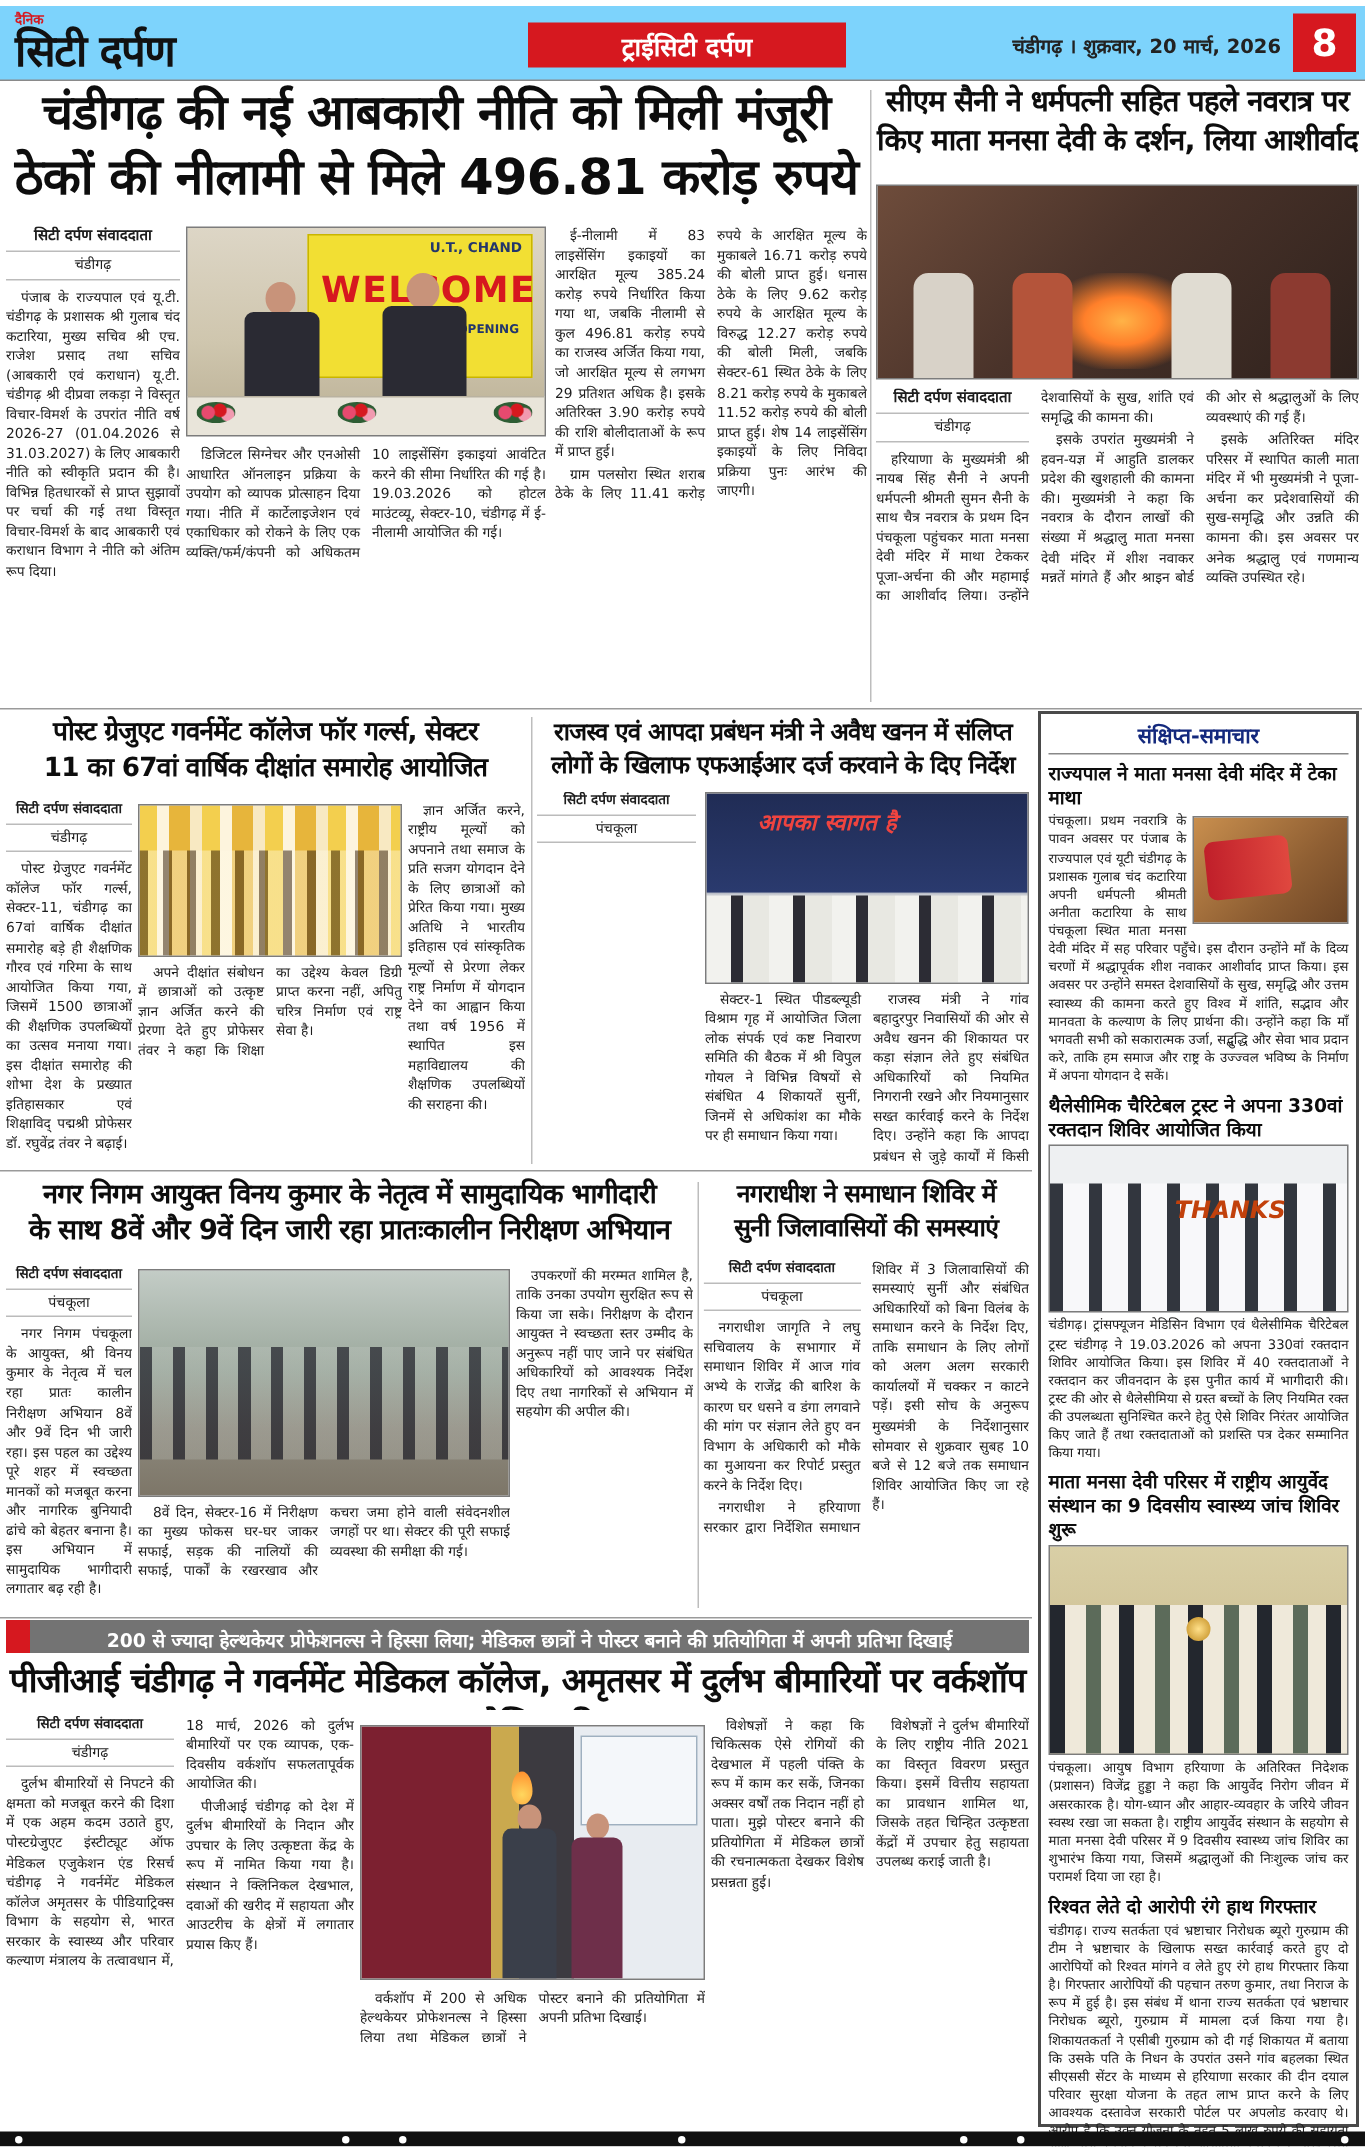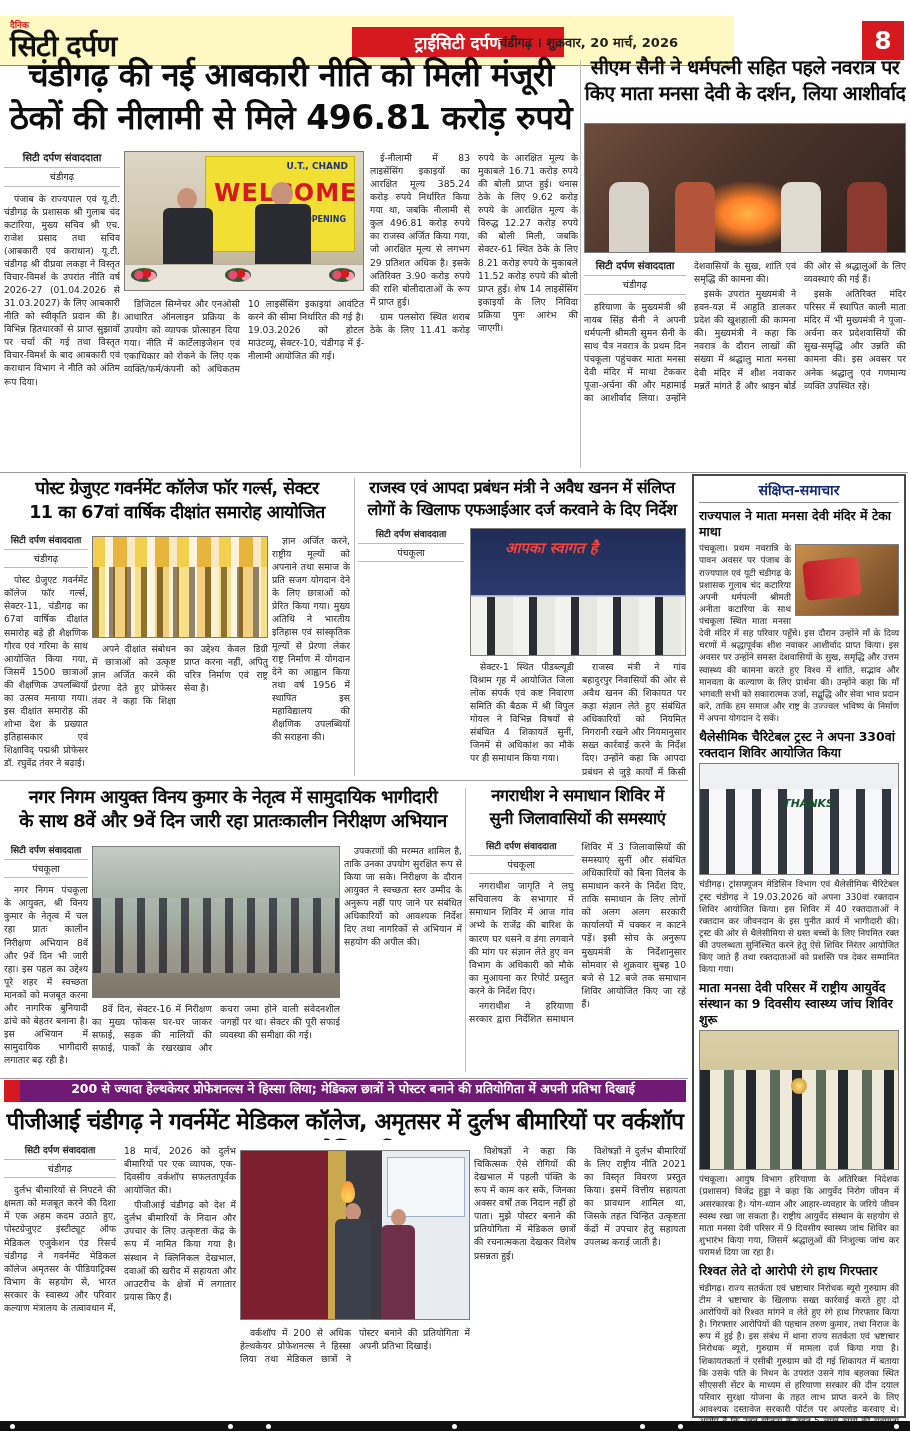--- a/index.html
+++ b/index.html
@@ -4,22 +4,22 @@
 <style>
   * { margin:0; padding:0; box-sizing:border-box; }
   html,body { background:#e8e8e8; }
   #page {
     position:relative; width:910px; height:1431px; margin:0 auto;
     background:#ffffff; overflow:hidden;
     font-family:"DejaVu Sans","Liberation Sans",sans-serif;
     color:#1c1c1c;
   }
   
-  .masthead { position:absolute; left:0; top:16px; width:734px; height:50px;
-    background:#fef9c3; border-bottom:1px solid #8a8a8a; }
+  .masthead { position:absolute; left:0; top:4px; width:910px; height:50px;
+    background:#7dd3fc; border-bottom:1px solid #8a8a8a; }
   .logo-wrap { position:absolute; left:10px; top:2px; }
   .logo-top { color:#d6181f; font-size:9px; font-weight:bold; }
   .logo { font-size:29px; font-weight:bold; color:#111; letter-spacing:-1px; line-height:1.05; }
   .center-banner { position:absolute; left:352px; top:11px; width:212px; height:30px;
     background:#d6181f; color:#fff; font-size:17px; font-weight:bold;
     display:flex; align-items:center; justify-content:center; }
   .dateline { position:absolute; right:56px; top:17px; font-size:13px; font-weight:bold; color:#222; }
   .pagenum { position:absolute; left:862px; top:5px; width:42px; height:39px;
     background:#d6181f; color:#fff; font-size:25px; font-weight:bold;
     display:flex; align-items:center; justify-content:center; }
@@ -72,37 +72,37 @@
   
   .ph-pgi { background:linear-gradient(90deg,#7c2030 0 38%,#caa94e 38% 46%,#3c3a40 46% 62%,#e8ecf1 62% 100%); }
   .ph-pgi .screen { position:absolute; right:4px; top:6px; width:78px; height:60px; background:#f4f7fa; border:1px solid #9fb0c0; }
   .ph-pgi .flame { position:absolute; left:44%; top:18%; width:14px; height:22px; border-radius:50% 50% 50% 50%/60% 60% 40% 40%; background:radial-gradient(circle at 50% 70%,#ffd75e,#ff8a2a); }
   
   .ph-temple { background:linear-gradient(135deg,#c98f4e 0%,#8f5f33 60%,#6e4626 100%); }
   .ph-temple .cloth { position:absolute; left:8%; top:20%; width:55%; height:55%; background:linear-gradient(90deg,#c01f2a,#e0483f); border-radius:6px; transform:rotate(-6deg); }
   .ph-blood { background:#eef0f2; }
   .ph-blood .people { position:absolute; left:0; bottom:0; width:100%; height:78%;
     background:repeating-linear-gradient(90deg,#32363e 0 9px,#f8f8fa 9px 26px); }
-  .ph-blood .thanks { position:absolute; left:42%; top:30%; color:#14532d; font-size:11px; font-weight:bold; font-style:italic; }
+  .ph-blood .thanks { position:absolute; left:42%; top:30%; color:#c2410c; font-size:16px; font-weight:bold; font-style:italic; }
   .ph-ayur { background:linear-gradient(180deg,#d9cfa6 0%,#cdbf92 60%,#b3a47a 100%); }
   .ph-ayur .people { position:absolute; left:0; bottom:0; width:100%; height:72%;
     background:repeating-linear-gradient(90deg,#23272e 0 10px,#efe9da 10px 24px,#5c6b5a 24px 34px,#efe9da 34px 46px); }
   .ph-ayur .award { position:absolute; left:46%; top:34%; width:16px; height:16px; border-radius:50%; background:radial-gradient(circle,#ffe08a,#c08a1e); }
   
   .briefs { position:absolute; left:692px; top:474px; width:214px; height:944px;
     border:2px solid #4a4a4a; background:#fff; padding:4px 5px; }
   .briefs-title { text-align:center; font-size:14px; font-weight:bold; color:#14297d;
     border-bottom:1px solid #888; padding-bottom:3px; margin-bottom:4px; }
   .brief-title { font-size:12.5px; font-weight:bold; color:#0d0d0d; line-height:1.25; margin:5px 0 3px; }
   .brief-body { font-size:8.8px; line-height:1.38; text-align:justify; }
   .brief-photo-right { float:right; margin:2px 0 2px 4px; position:relative; width:104px; height:72px; border:1px solid #7c7c7c; overflow:hidden; }
   .brief-photo-full { position:relative; width:100%; border:1px solid #7c7c7c; overflow:hidden; margin:2px 0 3px; }
   
   .blue-banner { position:absolute; left:4px; top:1080px; width:682px; height:22px;
-    background:#701a75; display:flex; align-items:flex-start; }
+    background:#737373; display:flex; align-items:flex-end; }
   .blue-banner .redblock { width:16px; height:100%; background:#d6181f; flex:0 0 auto; }
   .blue-banner .txt { flex:1; color:#fff; font-size:12.5px; font-weight:bold; text-align:center; }
   
   .footer-bar { position:absolute; left:0; top:1421px; width:910px; height:10px; background:#101010; }
   .footer-bar .dot { position:absolute; top:3px; width:5px; height:5px; border-radius:50%; background:#fff; }
 </style>
 </head>
 <body>
 
 <div id="page">

